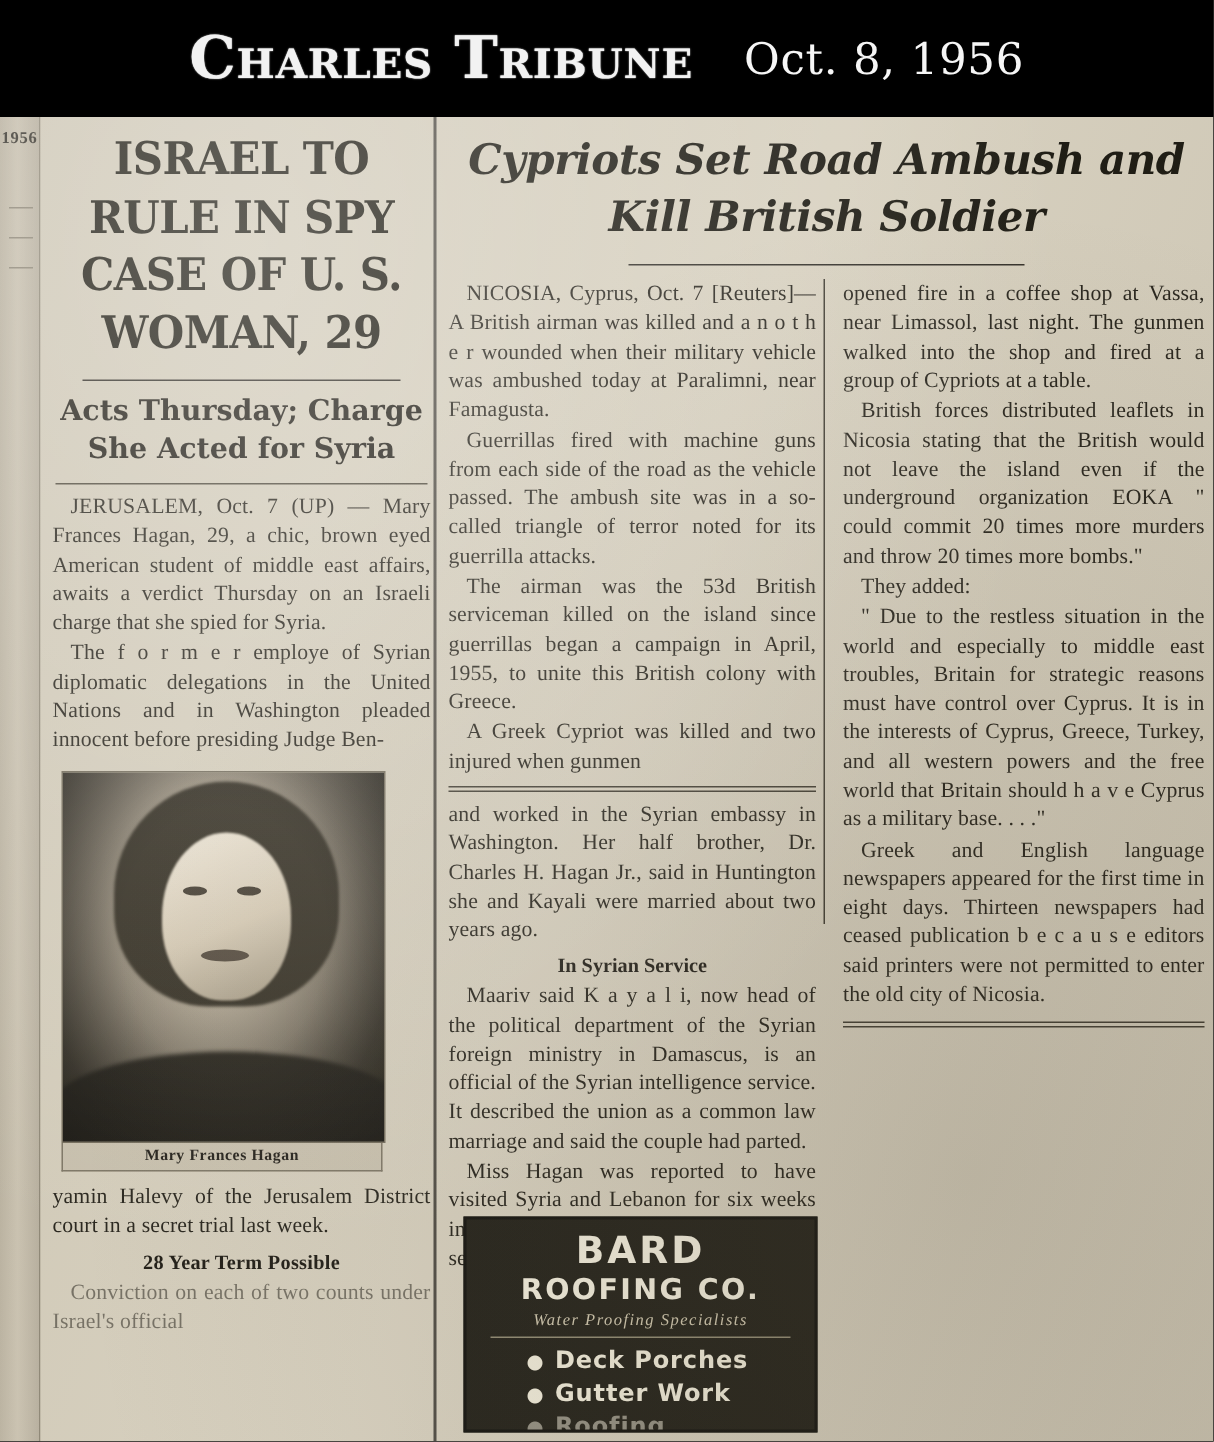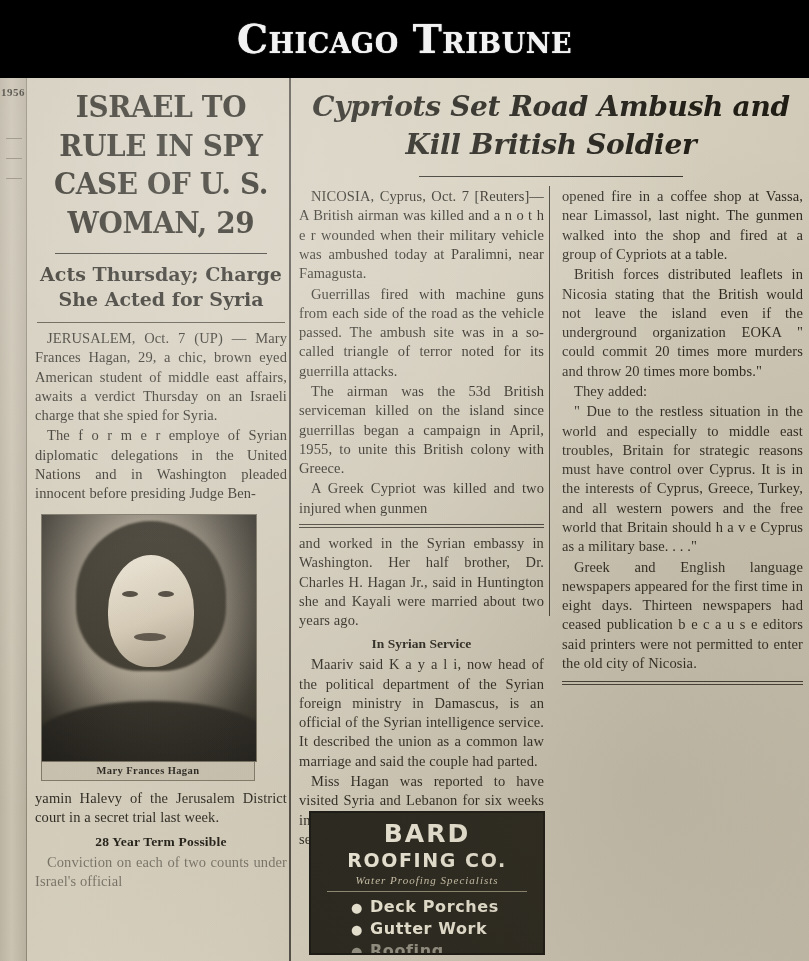--- a/index.html
+++ b/index.html
@@ -355,21 +355,22 @@
   .frag {
     opacity: 0.55;
   }
 </style>
 </head>
 <body>
 
 <div class="page">
 
   <div class="masthead">
-    <div class="masthead-title">Chicago Tribune</div>
+    <div class="masthead-title">Charles Tribune</div>
+    <div class="masthead-date">Oct. 8, 1956</div>
   </div>
 
   <div class="scan">
 
     <div class="edge-strip">
       <div class="edge-year">1956</div>
       <div class="edge-line" style="top:60px"></div>
       <div class="edge-line" style="top:80px"></div>
       <div class="edge-line" style="top:100px"></div>
     </div>

